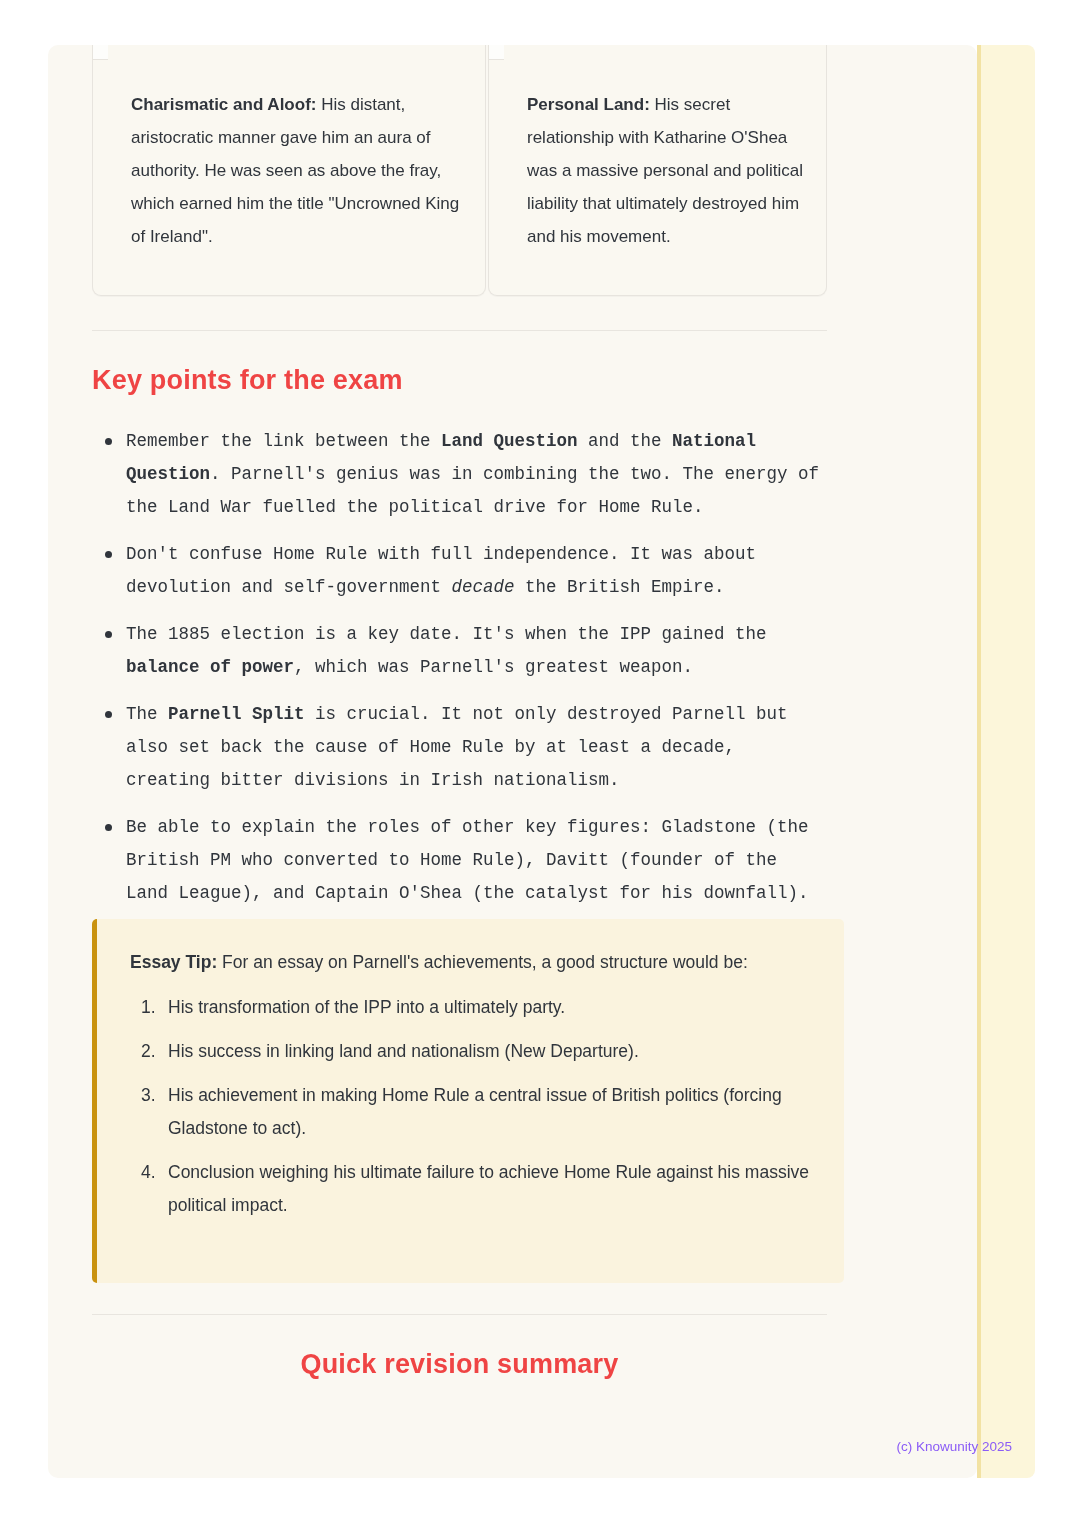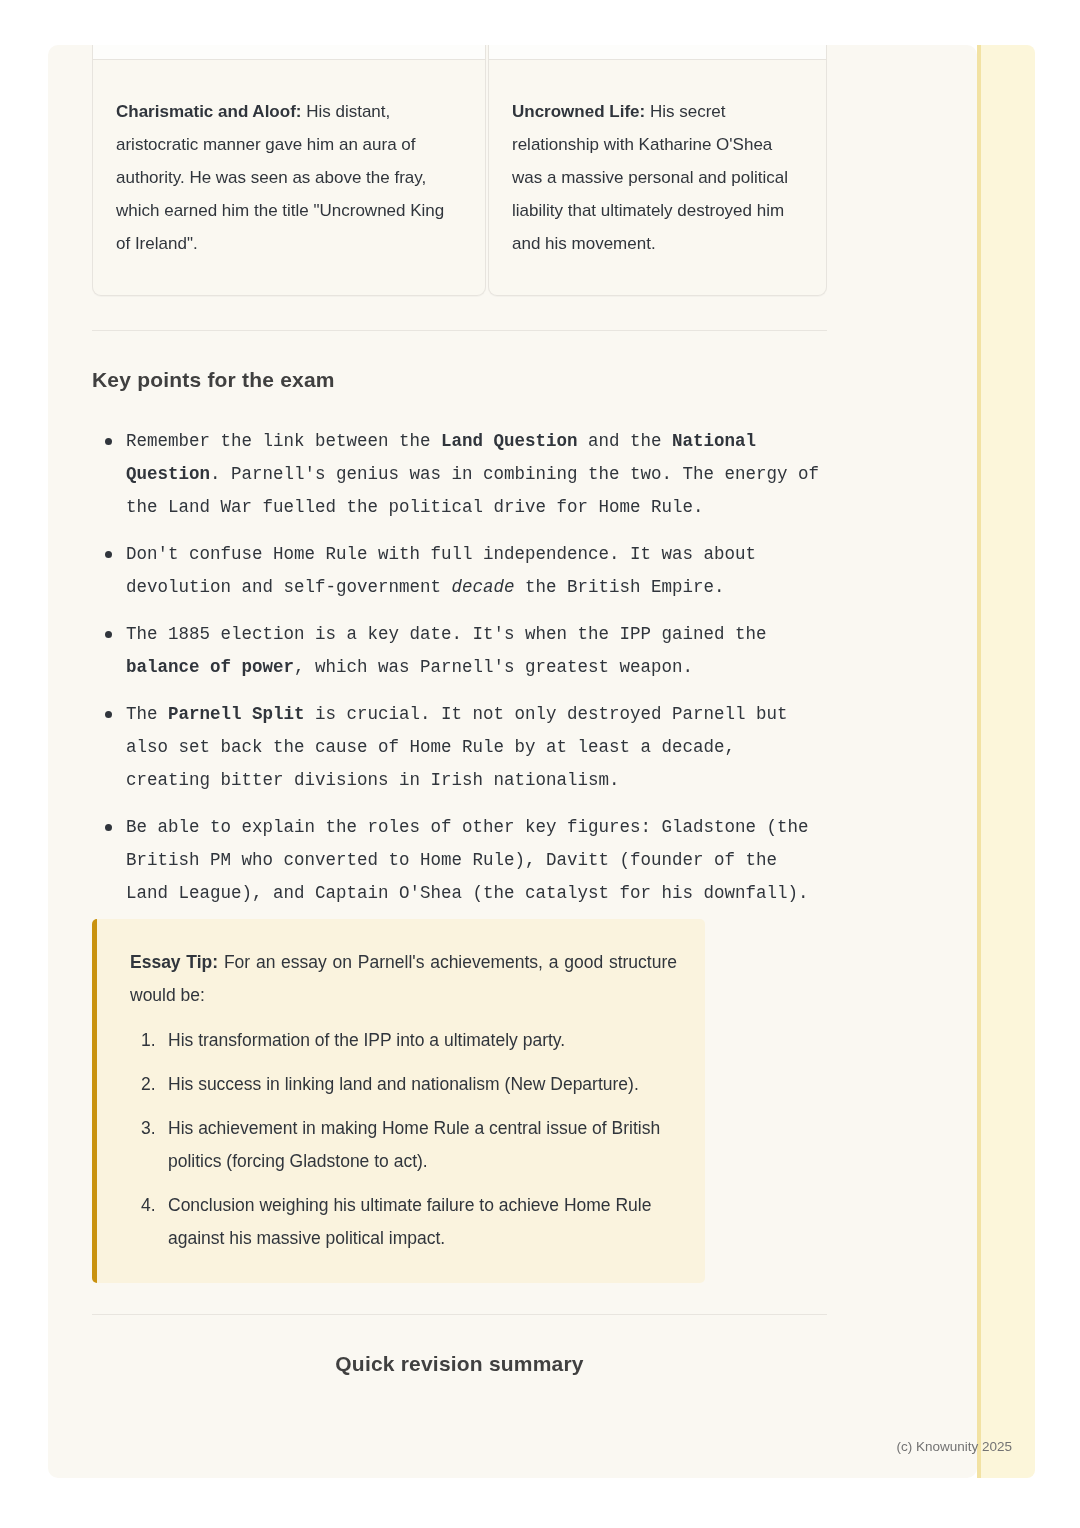--- a/index.html
+++ b/index.html
@@ -23,21 +23,21 @@
 
   
   .cards {
     position:absolute; left:44px; top:0;
     width:735px; height:251px;
     display:flex; gap:2px;
   }
   .card-col {
     border:1px solid #E7E4DE; border-top:none;
     border-radius:0 0 9px 9px;
-    display:flex; flex-direction:column;
+    display:flex; 
     background:#FAF8F1;
     overflow:hidden;
     box-shadow:0 1px 1px rgba(0,0,0,0.03);
   }
   .card-col.left  { width:394px; }
   .card-col.right { width:339px; }
   .prev-row {
     height:15px; flex:0 0 15px;
     background:#FDFDFB;
     border-bottom:1px solid #E7E4DE;
@@ -54,22 +54,22 @@
     position:absolute; left:44px;
     width:735px; height:1px;
     background:#E8E5DF;
   }
   .divider.d1 { top:285px; }
   .divider.d2 { top:1269px; }
 
   
   .section-heading {
     position:absolute; left:44px; width:735px;
-    font-size:21px; line-height:36px; font-weight:700;
-    color:#404040;
+    font-size:27px; line-height:36px; font-weight:700;
+    color:#ef4444;
     letter-spacing:0.2px;
   }
   .section-heading.h1 { top:317px; }
   .section-heading.h2 { top:1301px;text-align:center; }
 
   
   .bullets {
     position:absolute; left:44px; width:735px;
     list-style:none;
     font-family:Liberation Mono, monospace;
@@ -85,21 +85,21 @@
   .bullets li::before {
     content:"";
     position:absolute; left:13px; top:13px;
     width:7px; height:7px; border-radius:50%;
     background:#30353C;
   }
 
   
   .essay-box {
     position:absolute; left:44px; top:874px;
-    width:613px; height:364px;
+    width:752px; height:364px;
     background:#FAF3DE;
     border-left:5px solid #C9920F;
     border-radius:5px;
     padding:27px 28px 0 33px;
   }
   .essay-box .intro {
     font-size:17.5px; line-height:33px;
     text-align:justify;
   }
   .tips {
@@ -125,21 +125,21 @@
     width:58px; height:1433px;
     background:#FCF6DA;
     border-left:4px solid #F2E2A3;
     border-radius:0 8px 8px 0;
   }
 
   
   .footer {
     position:absolute; top:1438px; right:68px;
     font-size:13.5px; line-height:18px;
-    color:#737373;
+    color:#8b5cf6;
     z-index:5;
   }
 
   b, .seg-b { font-weight:700; }
   i, .seg-i { font-style:italic; }
 </style>
 </head>
 <body>
 
 <div class="sheet">
@@ -147,21 +147,21 @@
   <div class="cards">
     <div class="card-col left">
       <div class="prev-row"></div>
       <div class="cell-body">
         <p><span class="seg-b">Charismatic and Aloof:</span><span> His distant, aristocratic manner gave him an aura of authority. He was seen as above the fray, which earned him the title "Uncrowned King of Ireland".</span></p>
       </div>
     </div>
     <div class="card-col right">
       <div class="prev-row"></div>
       <div class="cell-body">
-        <p><span class="seg-b">Uncrowned Life:</span><span> His secret relationship with Katharine O'Shea was a massive personal and political liability that ultimately destroyed him and his movement.</span></p>
+        <p><span class="seg-b">Personal Land:</span><span> His secret relationship with Katharine O'Shea was a massive personal and political liability that ultimately destroyed him and his movement.</span></p>
       </div>
     </div>
   </div>
 
   <div class="divider d1"></div>
 
   <h1 class="section-heading h1">Key points for the exam</h1>
 
   <ul class="bullets key-points">
     <li><span>Remember the link between the </span><span class="seg-b">Land Question</span><span> and the </span><span class="seg-b">National Question</span><span>. Parnell's genius was in combining the two. The energy of the Land War fuelled the political drive for Home Rule.</span></li>

